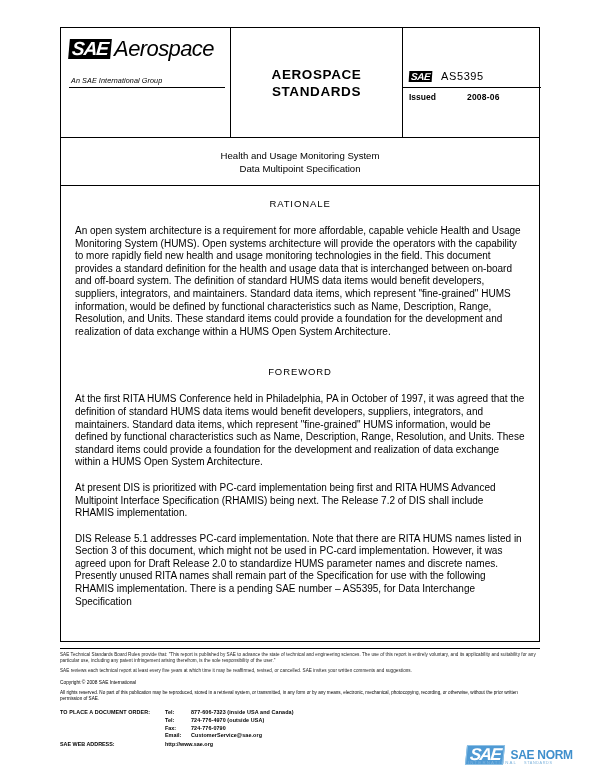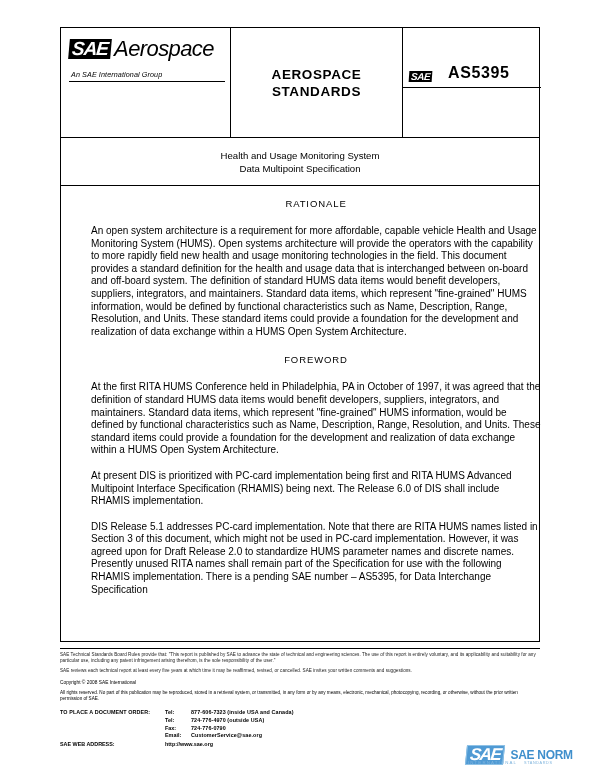--- a/index.html
+++ b/index.html
@@ -102,24 +102,24 @@
     font-style: italic;
     font-weight: bold;
     font-size: 10px;
     letter-spacing: -0.5px;
     background: #000;
     color: #fff;
     padding: 0px 2px 0px 2px;
     transform: skewX(-4deg);
   }
   .code-text {
-    font-size: 16px;
-    font-weight: bold;
+    font-size: 11px;
+    font-weight: normal;
     letter-spacing: 0.6px;
-    margin-left: 16px;
+    margin-left: 9px;
   }
 
   
   .logo-wrap {
     position: absolute;
     left: 8px;
     top: 10px;
     width: 156px;
   }
   .logo-row {
@@ -142,21 +142,21 @@
     font-style: italic;
     font-size: 22px;
     letter-spacing: -0.6px;
     margin-left: 3px;
     line-height: 22px;
   }
   .logo-sub {
     font-style: italic;
     font-size: 7.2px;
     letter-spacing: 0.1px;
-    margin-top: 10px;
+    margin-top: 16px;
     margin-left: 2px;
   }
   .logo-rule {
     border-bottom: 1.5px solid #000;
     margin-top: 2px;
     width: 100%;
   }
 
   
   .subject-block {
@@ -174,34 +174,34 @@
   }
   .subject-line {
     font-size: 9.6px;
     line-height: 13px;
     text-align: right;
   }
 
   
   .body-block {
     position: absolute;
-    left: 16px;
+    left: 0;
     top: 158px;
     width: 100%;
     bottom: 0;
     padding: 12px 14px 0 14px;
     box-sizing: border-box;
   }
   .section-heading {
     text-align: center;
     font-size: 9.5px;
     letter-spacing: 0.9px;
     margin: 0 0 16px 0;
   }
-  .section-heading.foreword { margin-top: 16px; }
+  .section-heading.foreword { margin-top: 28px; }
   p.para {
     font-size: 10px;
     line-height: 12.6px;
     margin: 0 0 13px 0;
     text-align: left;
   }
 
   
   .footer {
     position: absolute;
@@ -331,35 +331,41 @@
       <div class="title-cell">
         <div class="std-title">AEROSPACE</div>
         <div class="std-title">STANDARDS</div>
       </div>
 
       <div class="code-cell">
         <span class="sae-mark">SAE</span>
         <span class="code-text">AS5395</span>
       </div>
 
+      <div class="issued-cell">
+        <div class="issued-row">
+          <span class="issued-label">Issued</span>
+          <span class="issued-date">2008-06</span>
+        </div>
+      </div>
     </div>
 
     <div class="subject-block">
       <div class="subject-line">Health and Usage Monitoring System</div>
       <div class="subject-line">Data Multipoint Specification</div>
     </div>
 
     <div class="body-block">
 
       <div class="section-heading">RATIONALE</div>
       <p class="para">An open system architecture is a requirement for more affordable, capable vehicle Health and Usage Monitoring System (HUMS). Open systems architecture will provide the operators with the capability to more rapidly field new health and usage monitoring technologies in the field. This document provides a standard definition for the health and usage data that is interchanged between on-board and off-board system. The definition of standard HUMS data items would benefit developers, suppliers, integrators, and maintainers. Standard data items, which represent "fine-grained" HUMS information, would be defined by functional characteristics such as Name, Description, Range, Resolution, and Units. These standard items could provide a foundation for the development and realization of data exchange within a HUMS Open System Architecture.</p>
 
       <div class="section-heading foreword">FOREWORD</div>
       <p class="para">At the first RITA HUMS Conference held in Philadelphia, PA in October of 1997, it was agreed that the definition of standard HUMS data items would benefit developers, suppliers, integrators, and maintainers.  Standard data items, which represent "fine-grained" HUMS information, would be defined by functional characteristics such as Name, Description, Range, Resolution, and Units.  These standard items could provide a foundation for the development and realization of data exchange within a HUMS Open System Architecture.</p>
-      <p class="para">At present DIS is prioritized with PC-card implementation being first and RITA HUMS Advanced Multipoint Interface Specification (RHAMIS) being next.  The Release 6.0 of DIS shall include RHAMIS implementation.</p>
+      <p class="para">At present DIS is prioritized with PC-card implementation being first and RITA HUMS Advanced Multipoint Interface Specification (RHAMIS) being next.  The Release 7.2 of DIS shall include RHAMIS implementation.</p>
       <p class="para">DIS Release 5.1 addresses PC-card implementation.  Note that there are RITA HUMS names listed in Section 3 of this document, which might not be used in PC-card implementation.  However, it was agreed upon for Draft Release 2.0 to standardize HUMS parameter names and discrete names.  Presently unused RITA names shall remain part of the Specification for use with the following RHAMIS implementation. There is a pending SAE number – AS5395, for Data Interchange Specification</p>
     </div>
   </div>
 
   <div class="footer">
     <div class="rule-thin"></div>
     <p class="fine">SAE Technical Standards Board Rules provide that: "This report is published by SAE to advance the state of technical and engineering sciences.  The use of this report is entirely voluntary, and its applicability and suitability for any particular use, including any patent infringement arising therefrom, is the sole responsibility of the user."</p>
     <p class="fine sp">SAE reviews each technical report at least every five years at which time it may be reaffirmed, revised, or cancelled.  SAE invites your written comments and suggestions.</p>
     <p class="copyright">Copyright © 2008 SAE International</p>
     <p class="rights">All rights reserved. No part of this publication may be reproduced, stored in a retrieval system, or transmitted, in any form or by any means, electronic, mechanical, photocopying, recording, or otherwise, without the prior written permission of SAE.</p>

